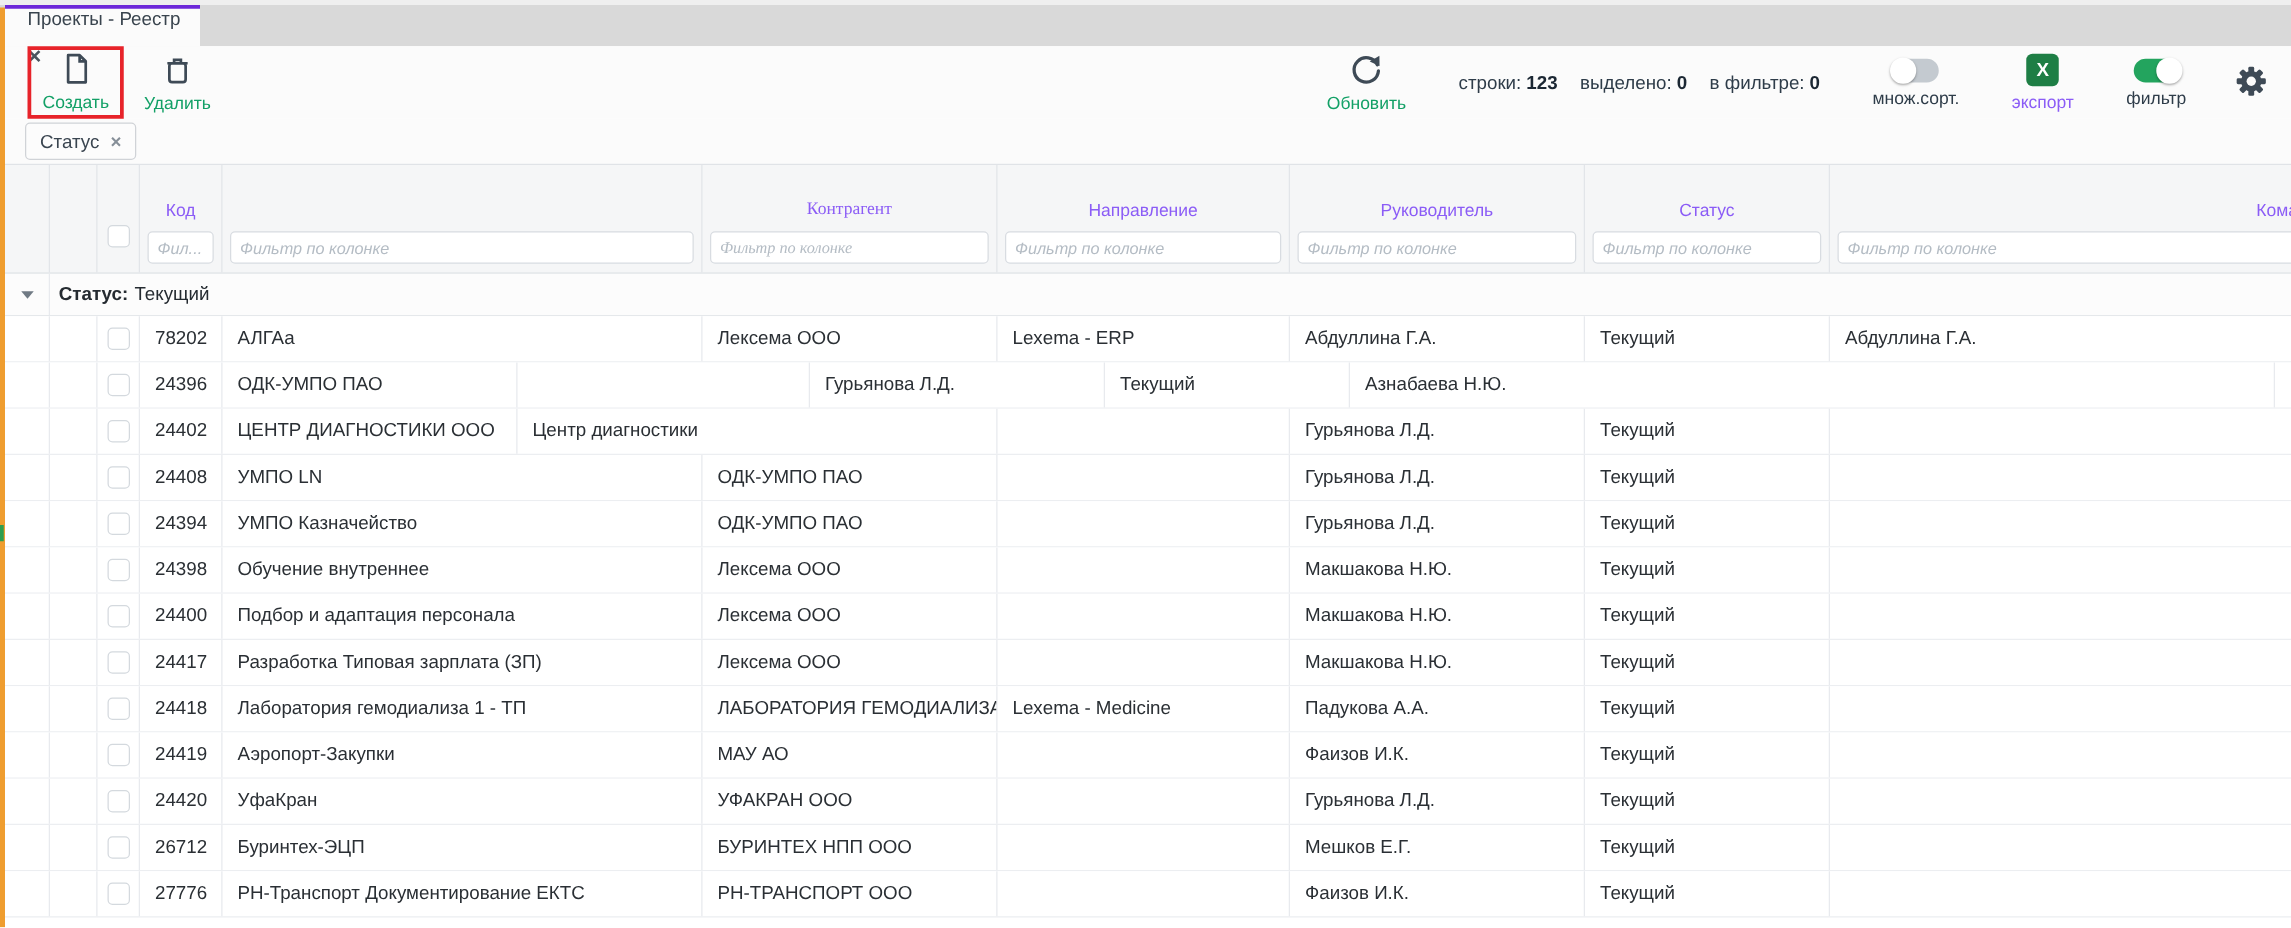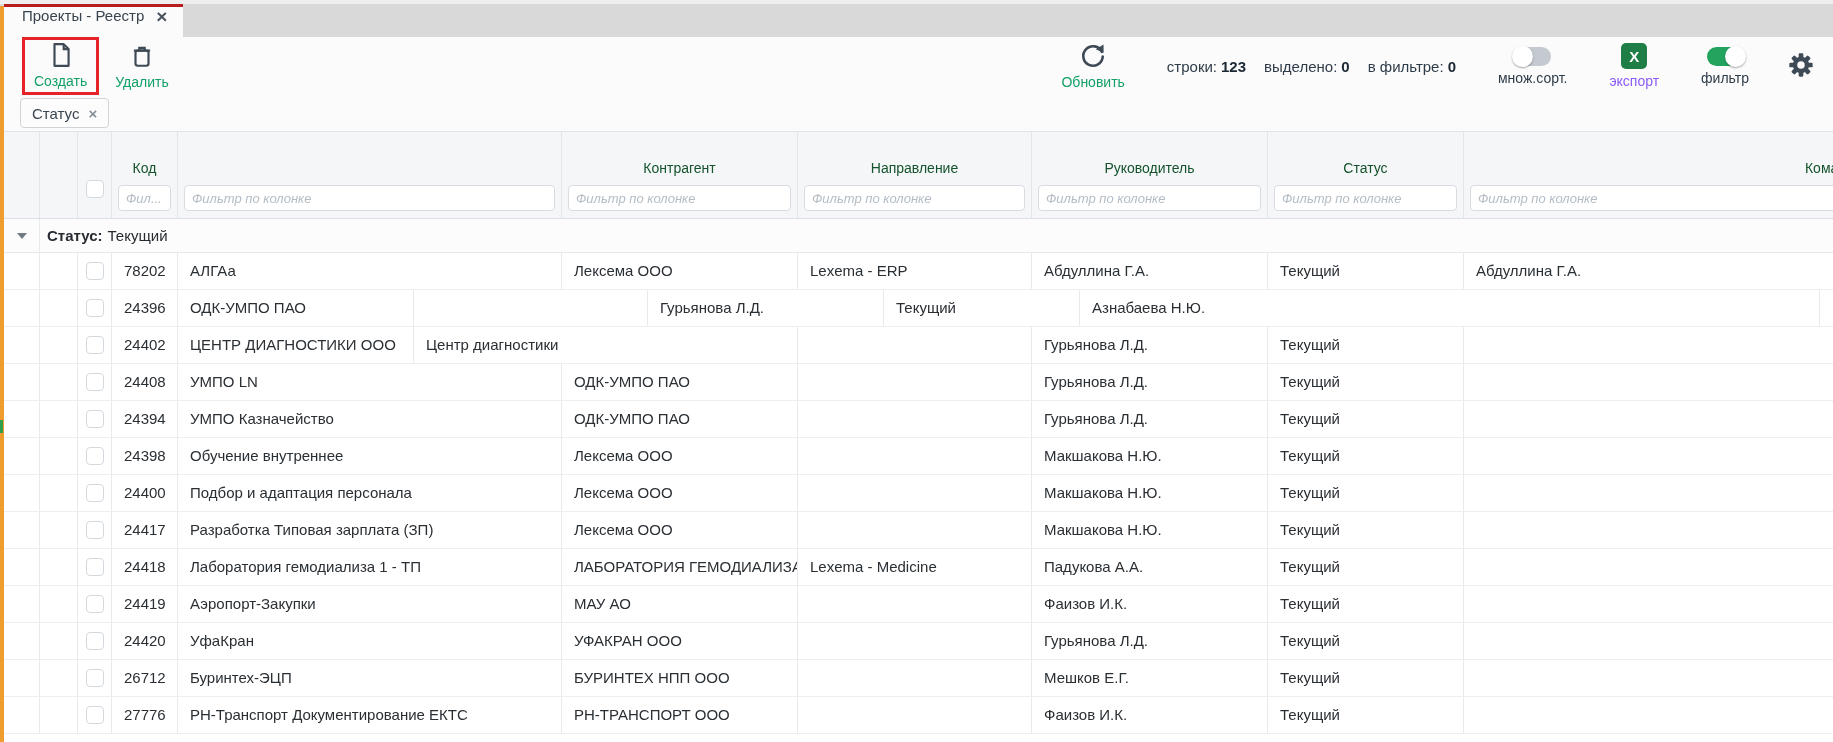--- a/index.html
+++ b/index.html
@@ -5,21 +5,21 @@
   html,body{margin:0;padding:0;}
   body{font-family:"Liberation Sans", sans-serif;}
   .screen{position:relative;width:1833px;height:742px;background:#ffffff;overflow:hidden;}
 
   
   .left-stripe{position:absolute;left:0;top:6px;bottom:0;width:4px;background:#ef9d2f;z-index:40;}
   .green-notch{position:absolute;left:0;top:420px;width:3px;height:13px;background:#2e9e4f;z-index:41;}
 
   
   .tabbar{height:37px;background:#d9d9d9;border-top:4px solid #efefef;box-sizing:border-box;display:flex;align-items:flex-end;}
-  .tab{margin-left:4px;height:33px;background:#fbfbfb;border-top:3px solid #b91c1c;box-sizing:border-box;display:flex;align-items:flex-start;gap:12px;padding:0 16px 0 18px;color:#39444e;font-size:15px;cursor:default;}
+  .tab{margin-left:4px;height:33px;background:#fbfbfb;border-top:3px solid #6d28d9;box-sizing:border-box;display:flex;align-items:flex-start;gap:12px;padding:0 16px 0 18px;color:#39444e;font-size:15px;cursor:default;flex-direction:column;}
   .tab-close{color:#4a545e;font-size:19px;font-weight:bold;line-height:1;cursor:pointer;}
 
   
   .toolbar{height:58px;background:#fbfbfb;display:flex;align-items:center;padding-left:22px;box-sizing:border-box;}
   .tool-btn{display:flex;flex-direction:column;align-items:center;gap:2px;background:none;border:none;padding:0;cursor:pointer;font-family:inherit;}
   .tool-label{color:#12a066;font-size:14px;white-space:nowrap;}
   .create-wrap{border:3px solid #e7232a;padding:2px 9px 3px;margin-right:10px;}
   .btn-delete{margin-left:6px;}
   .btn-link{margin-left:26px;}
   .btn-refresh{margin-left:auto;}
@@ -40,21 +40,21 @@
   
   .chip-row{height:36px;background:#fbfbfb;display:flex;align-items:center;padding-left:20px;box-sizing:border-box;}
   .chip{display:flex;align-items:center;gap:9px;height:28px;padding:0 11px;background:#fcfcfc;border:1px solid #d0d3d7;border-radius:4px;font-size:15px;color:#3a4550;cursor:pointer;}
   .chip-x{color:#868f98;font-weight:bold;font-size:15px;}
 
   
   .grid{position:absolute;left:4px;top:131px;right:0;bottom:0;overflow:hidden;border-top:1px solid #e0e3e7;}
   .grid-inner{width:2204px;}
   .hdr-row{display:flex;height:87px;background:#f5f6f7;border-bottom:1px solid #dcdfe3;box-sizing:border-box;}
   .hcell{box-sizing:border-box;border-right:1px solid #e2e5e9;display:flex;flex-direction:column;justify-content:flex-end;padding-bottom:7px;}
-  .hlabel{text-align:center;font-size:14px;color:#14532d;margin-bottom:9px;white-space:nowrap;overflow:hidden;}
+  .hlabel{text-align:center;font-size:14px;color:#8b5cf6;margin-bottom:9px;white-space:nowrap;overflow:hidden;}
   .hfilter{height:26px;margin:0 6px;border:1px solid #d8dce1;border-radius:4px;background:#fff;padding:0 7px;font-size:13px;font-family:inherit;box-sizing:border-box;min-width:0;}
   .hfilter::placeholder{font-style:italic;color:#b4bcc4;}
   .w-exp{width:36px;}.w-sp{width:38px;}.w-cb{width:34px;}
   .hstruct{box-sizing:border-box;border-right:1px solid #e2e5e9;display:flex;align-items:flex-end;justify-content:center;padding-bottom:20px;}
   .cbx{width:16px;height:16px;border:1px solid #d4d9de;border-radius:4px;background:#fff;}
 
   .group-row{display:flex;align-items:center;height:34px;background:#fcfcfc;border-bottom:1px solid #e5e8eb;box-sizing:border-box;}
   .group-exp{width:36px;box-sizing:border-box;border-right:1px solid #e8eaee;height:100%;display:flex;align-items:center;justify-content:center;}
   .tri{width:0;height:0;border-left:5px solid transparent;border-right:5px solid transparent;border-top:6px solid #707a84;}
   .group-text{margin-left:7px;font-size:15px;color:#252b31;white-space:nowrap;}
@@ -174,21 +174,21 @@
             <span class="cbx"></span>
           </div>
         <div style="display:flex" id="col-headers">
             <div class="hcell" style="width: 66px;">
               <div class="hlabel">Код</div>
               <input class="hfilter" placeholder="Фил..." style="">
             </div>
             <div class="hcell" style="width: 384px;">
               <input class="hfilter" placeholder="Фильтр по колонке" style="">
             </div>
-            <div class="hcell" style="width: 236px;">
+            <div class="hcell" style="width: 236px; font-family: Liberation Serif, serif;">
               <div class="hlabel">Контрагент</div>
               <input class="hfilter" placeholder="Фильтр по колонке" style="">
             </div>
             <div class="hcell" style="width: 234px;">
               <div class="hlabel">Направление</div>
               <input class="hfilter" placeholder="Фильтр по колонке" style="">
             </div>
             <div class="hcell" style="width: 236px;">
               <div class="hlabel">Руководитель</div>
               <input class="hfilter" placeholder="Фильтр по колонке" style="">

